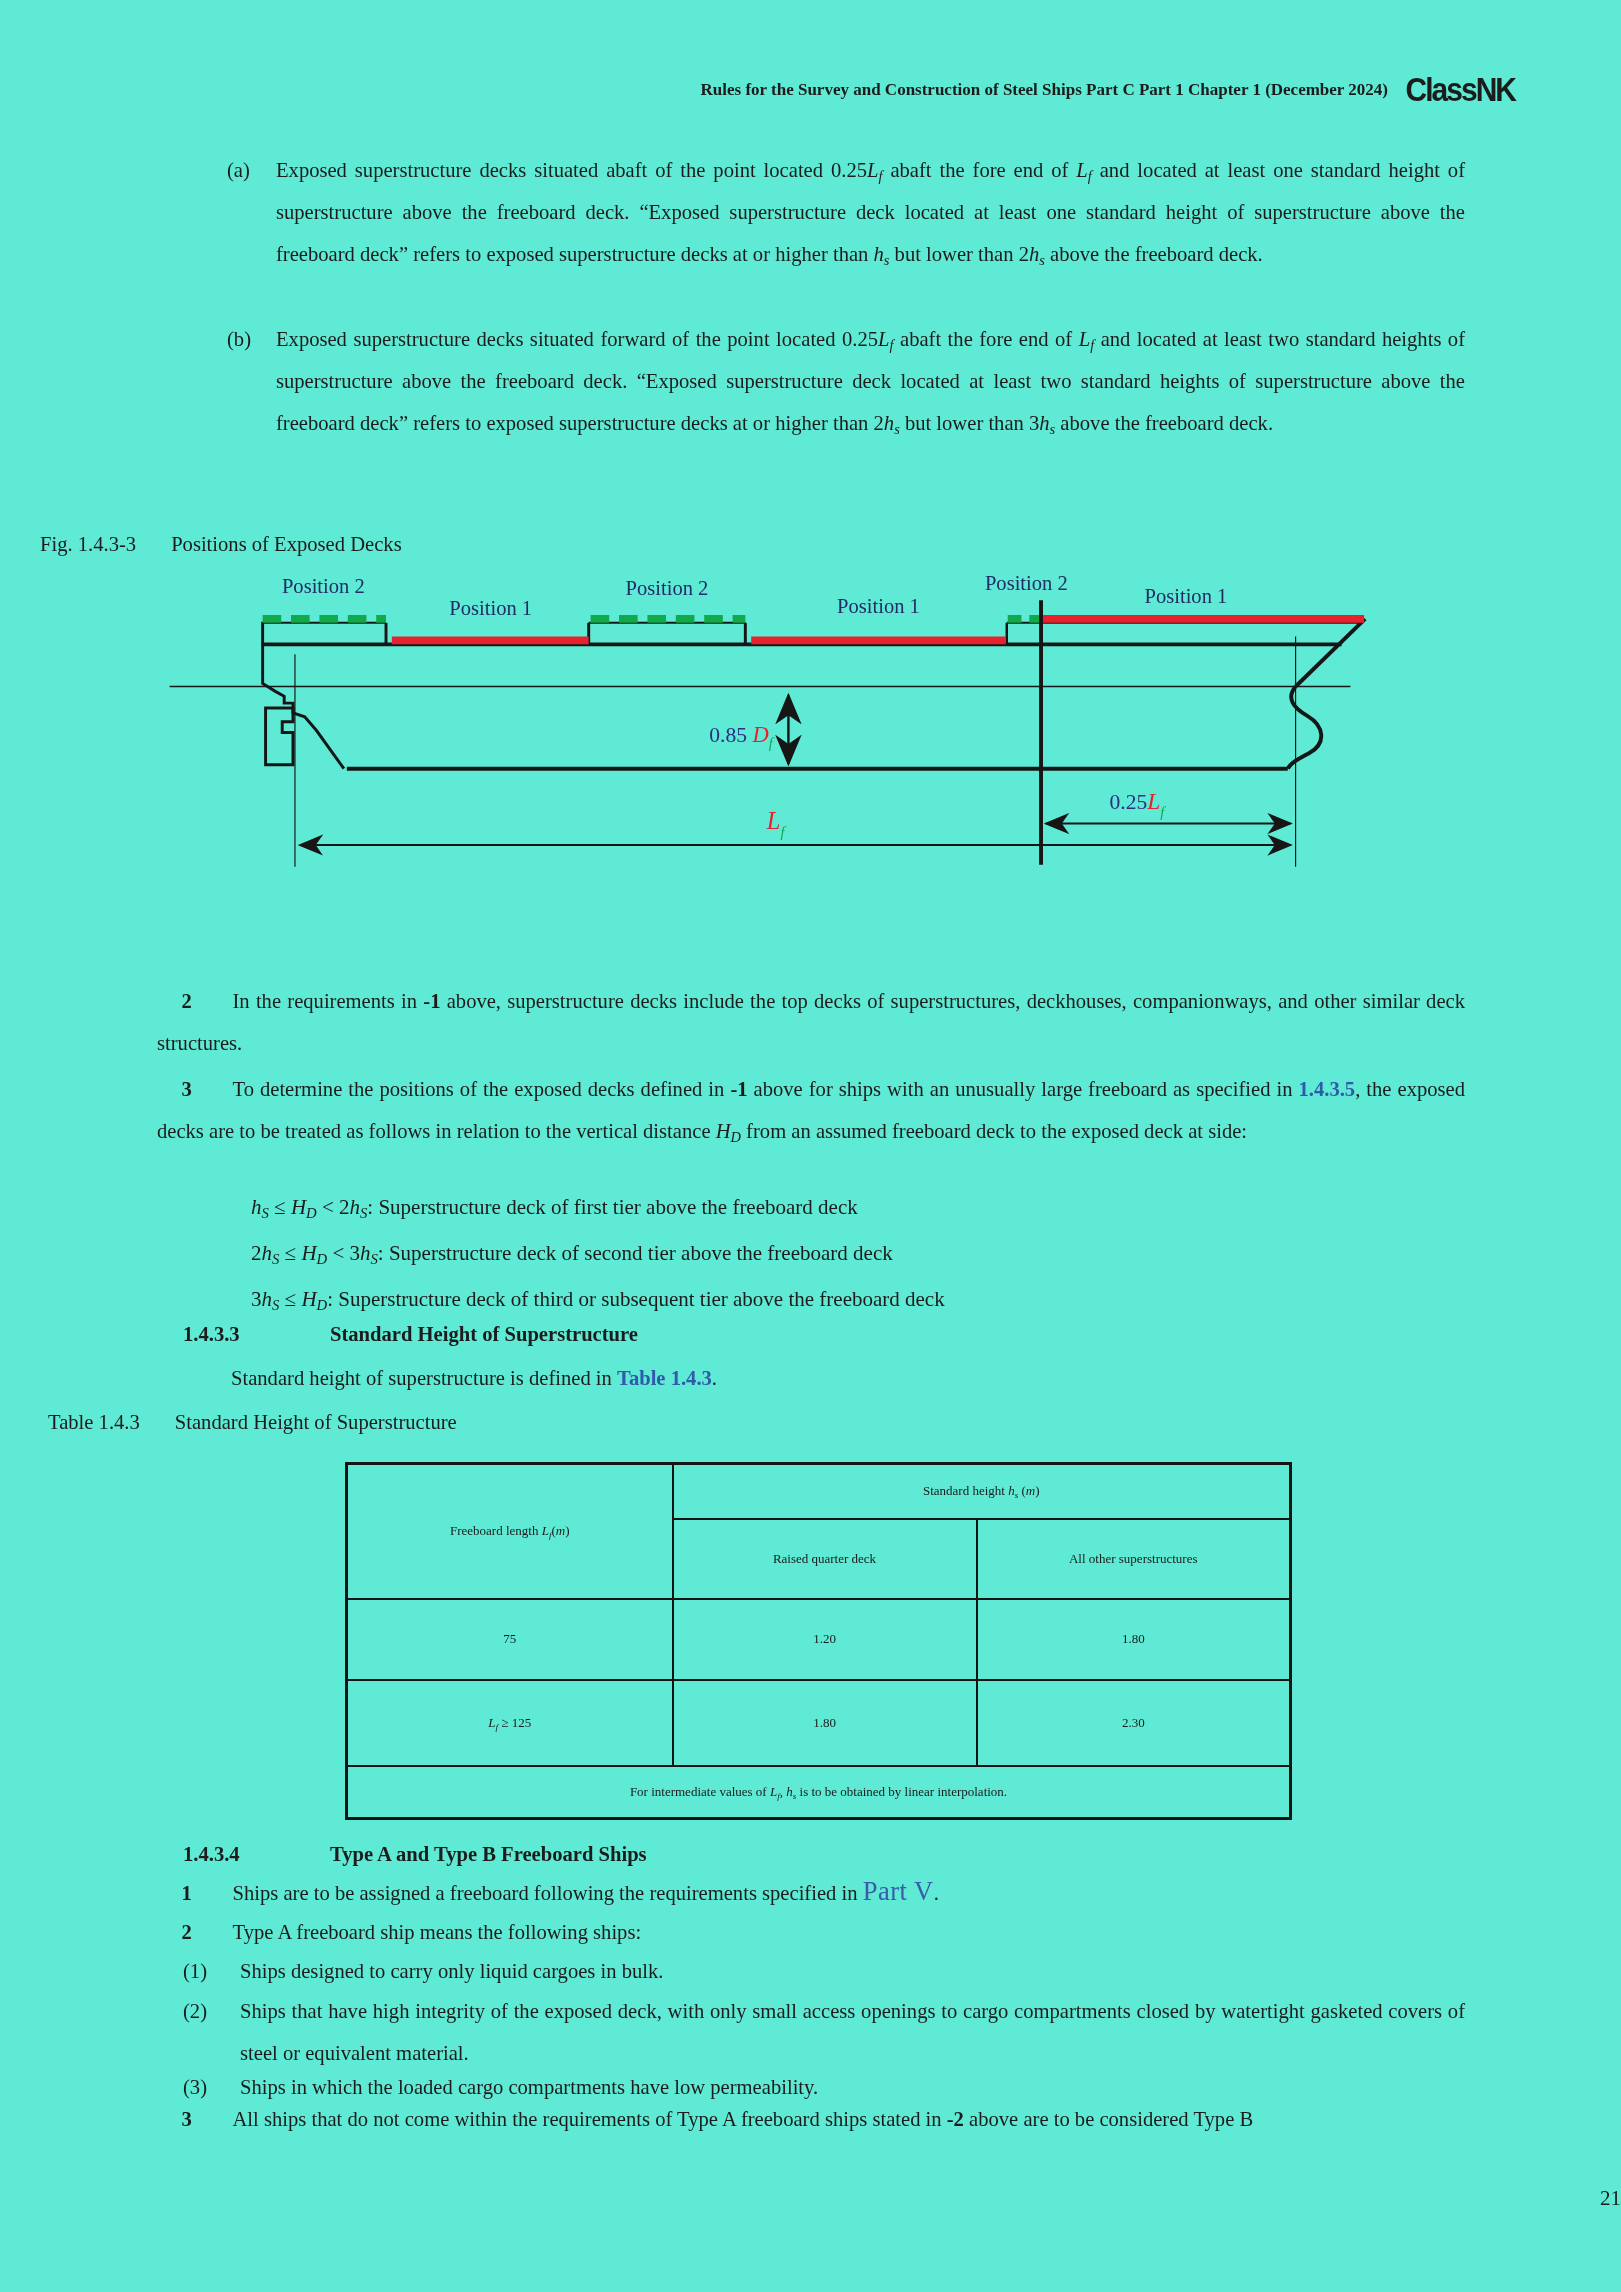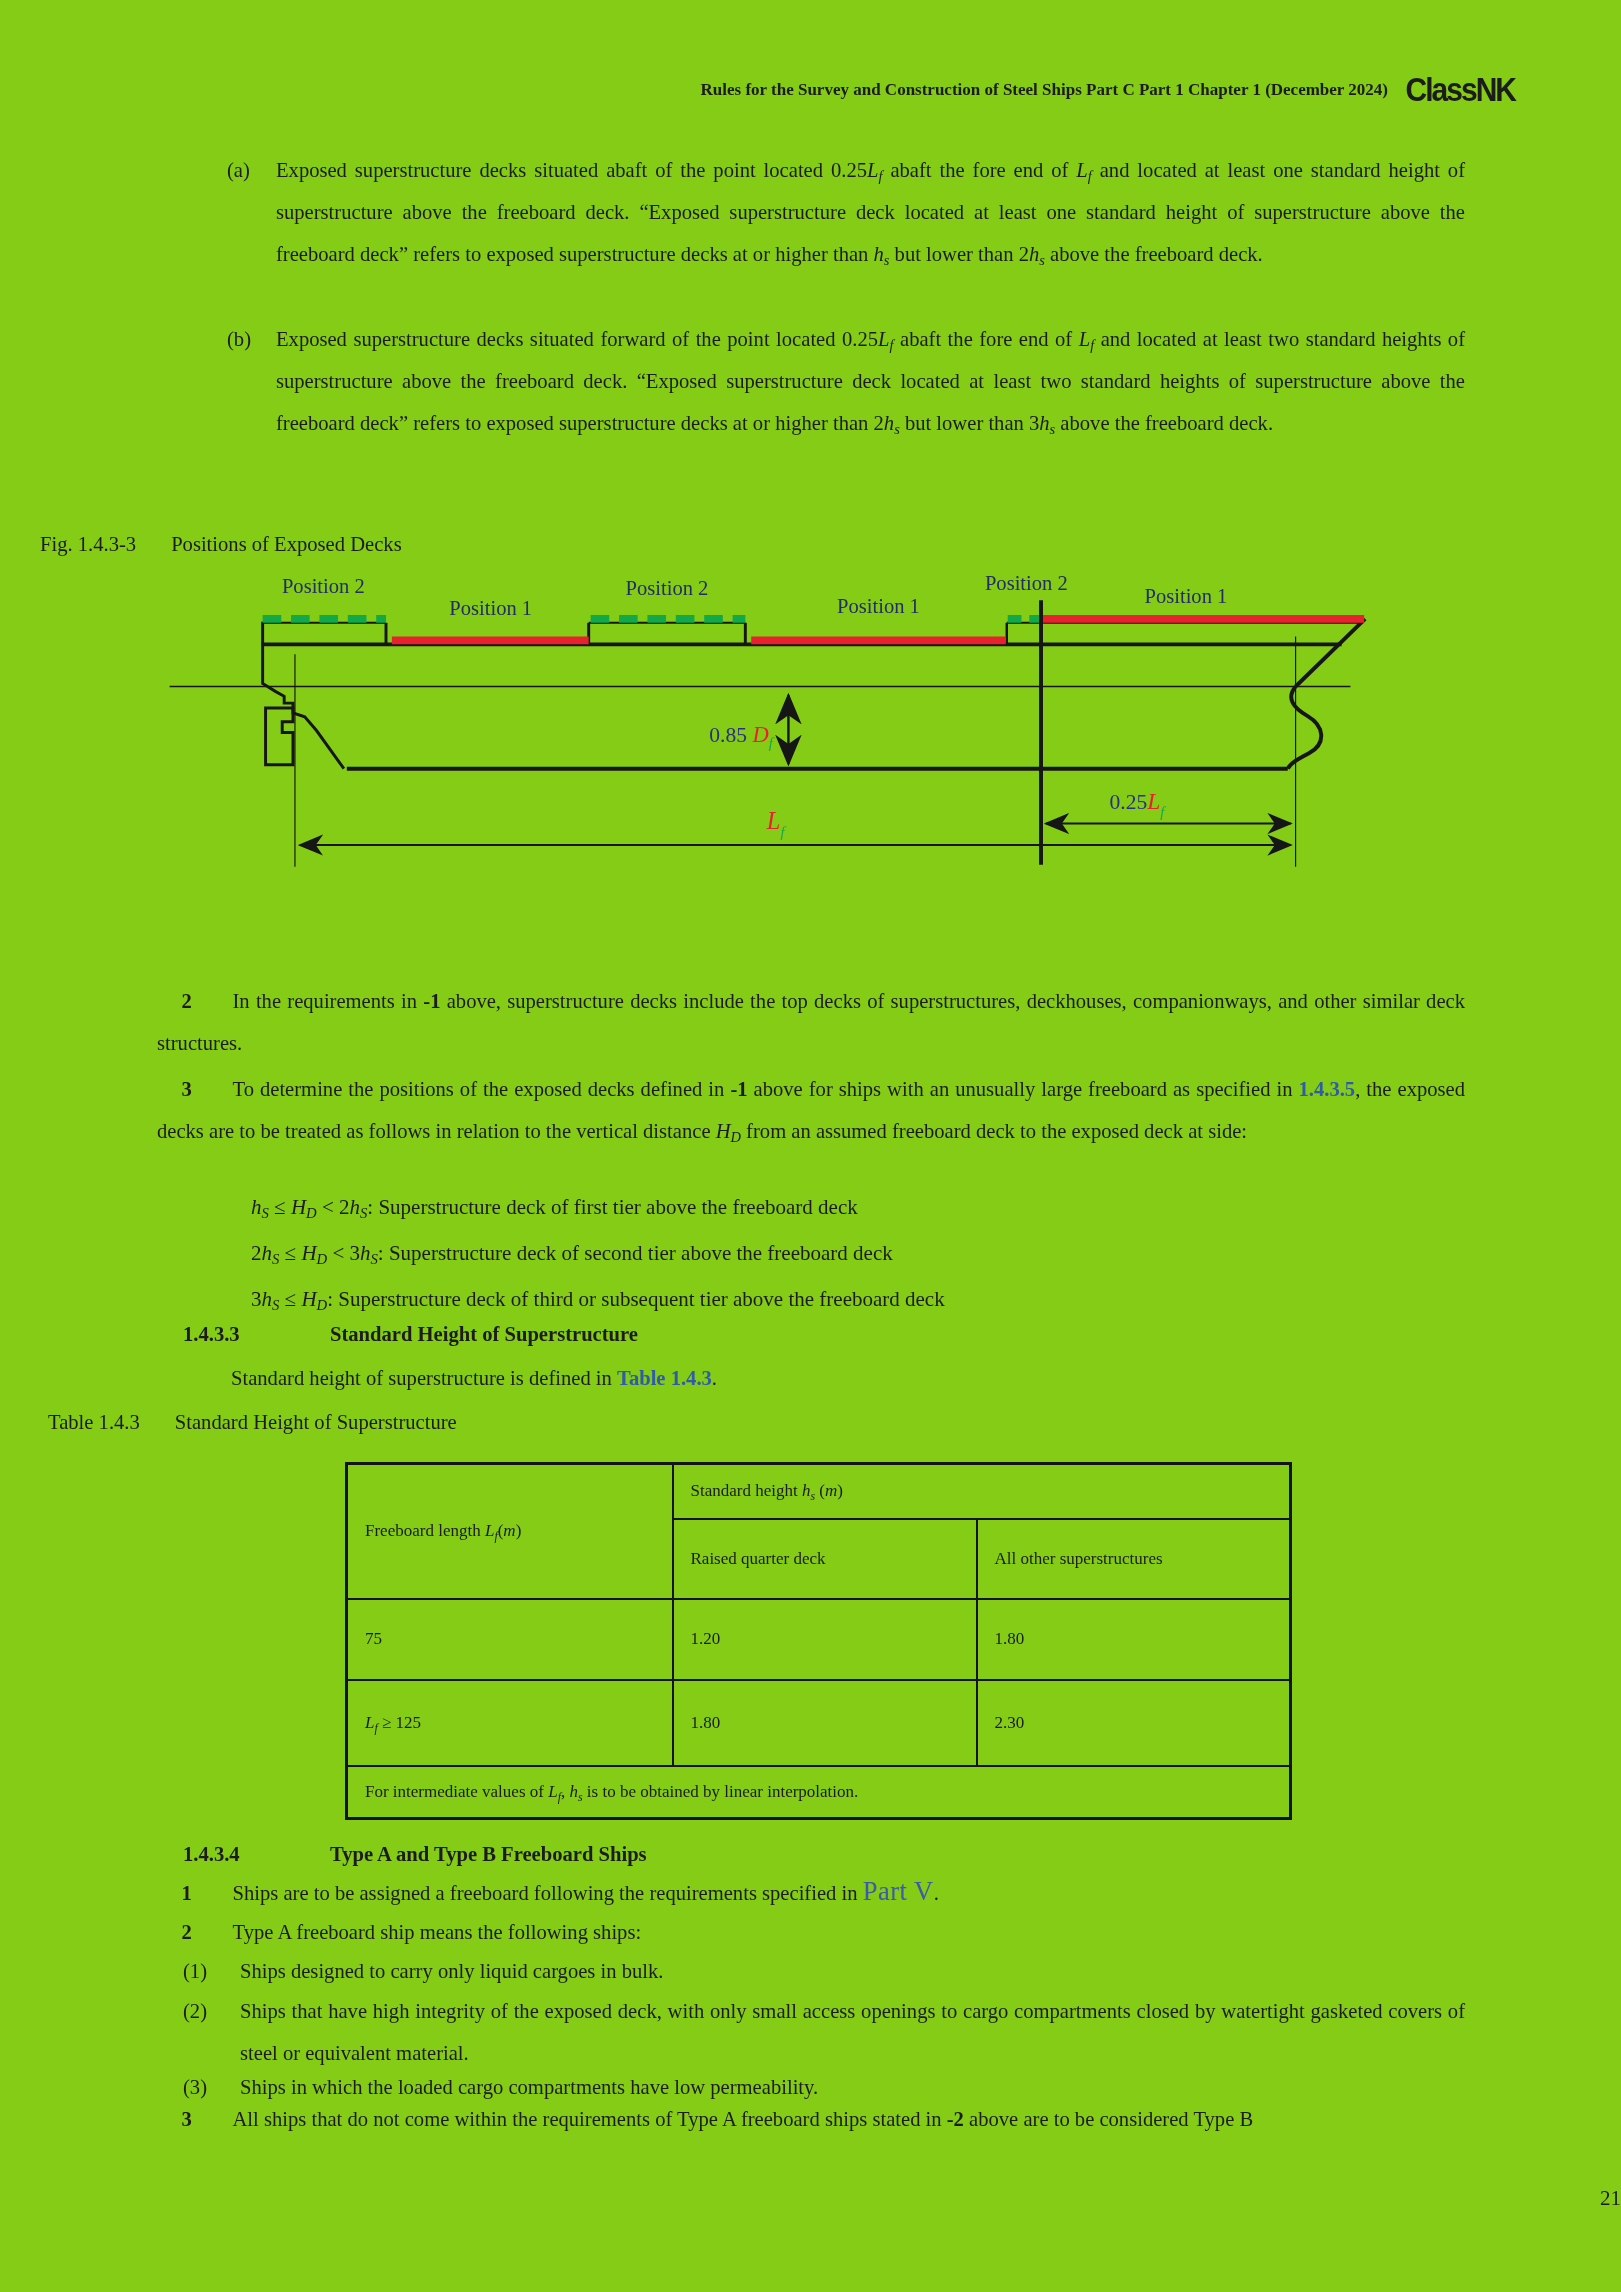--- a/index.html
+++ b/index.html
@@ -1,21 +1,21 @@
 <!DOCTYPE html>
 <html><head>
 <meta charset="utf-8">
 <style>
   html,body{margin:0;padding:0;}
   body{
     width:1621px;height:2293px;background:#ffffff;
     font-family:"Liberation Serif","DejaVu Serif",serif;
     color:#1c1c1c;font-size:20.6px;
   }
-  #page{position:relative;width:1621px;height:2293px;overflow:hidden;background:#84cc16;}
+  #page{position:relative;width:1621px;height:2293px;overflow:hidden;background:#5eead4;}
 
   
   .hdr{position:absolute;top:73px;left:0;right:106px;display:flex;justify-content:flex-end;align-items:center;gap:17.6px;}
   .hdr-title{font-weight:bold;font-size:17px;white-space:nowrap;}
   .hdr-logo{font-family:"Liberation Sans","DejaVu Sans",sans-serif;font-weight:800;font-size:30px;letter-spacing:-2px;transform:scaleY(1.08);white-space:nowrap;}
 
   
   .just{text-align:justify;line-height:42px;}
   .item{position:absolute;left:276px;right:156px;}
   .item .mk{position:absolute;left:-49px;top:0;}
@@ -33,21 +33,21 @@
   
   .s-n{}
   .s-i{font-style:italic;}
   .s-b{font-weight:bold;}
   .s-sub{font-style:italic;font-size:0.7em;vertical-align:-0.3em;line-height:0;}
   .s-link{color:#2f5ba8;font-weight:bold;}
   .s-big{color:#3a5ba9;font-size:26.5px;letter-spacing:0.5px;margin-top:42px;}
 
   
   #std-table{position:absolute;left:345px;top:1462px;border-collapse:collapse;border:3.9px solid #141414;}
-  #std-table td{border:2.9px solid #141414;vertical-align:middle;font-size:17px;padding:0 17px;}
+  #std-table td{border:2.9px solid #141414;text-align:center;vertical-align:middle;font-size:13px;padding:0 4px;}
 
   
   #fig-wrap{position:absolute;left:167px;top:568px;width:1235px;height:328px;}
   svg text{font-family:"Liberation Serif","DejaVu Serif",serif;}
   .poslbl{fill:#232c66;font-size:21px;}
   .navy{fill:#2b2e83;font-size:22px;}
   .redt{fill:#e8212e;font-style:italic;}
   .greent{fill:#12a94b;font-style:italic;}
   .blk{stroke:#161616;}
   .pageno{position:absolute;top:2186px;left:0;width:100%;text-align:right;font-size:21px;}

